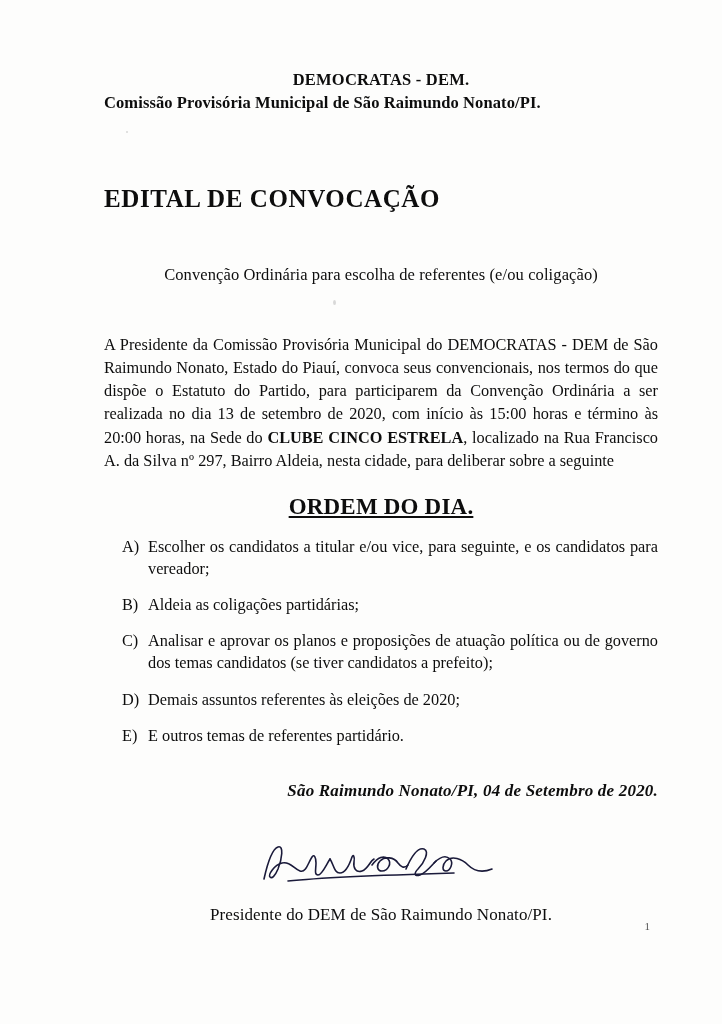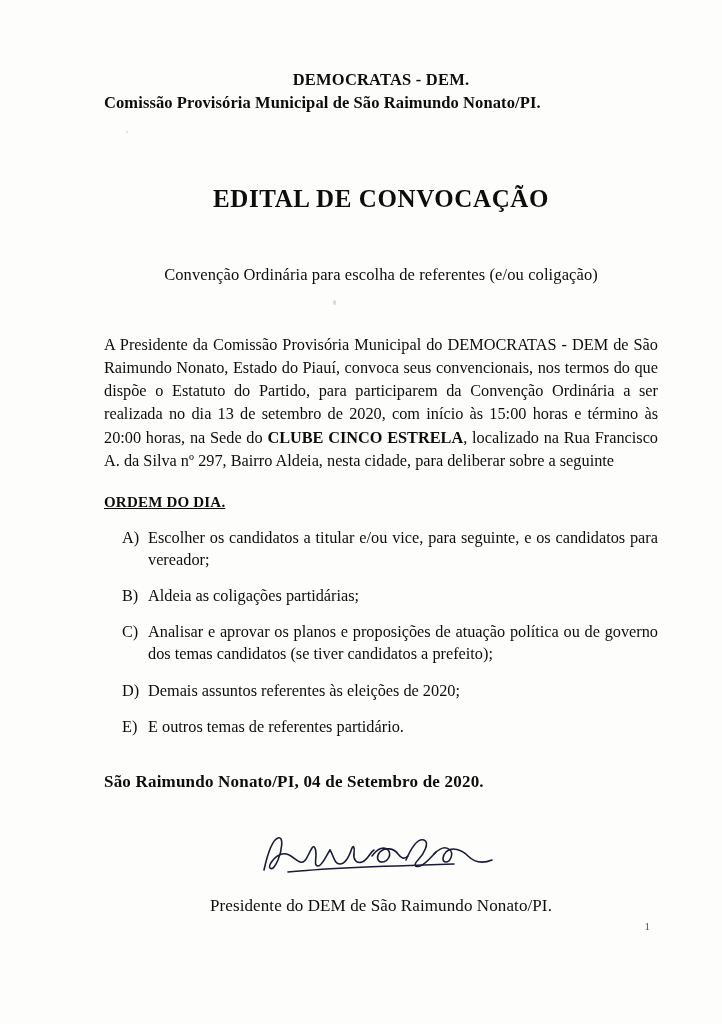--- a/index.html
+++ b/index.html
@@ -35,21 +35,20 @@
     margin: 0 0 3px 0;
   }
   .org-line2 {
     text-align: left;
     font-weight: bold;
     font-size: 16.5px;
     letter-spacing: 0.1px;
     margin: 0;
   }
   .doc-title {
-    text-align: center;
     font-weight: bold;
     font-size: 25px;
     letter-spacing: 0.6px;
     margin: 72px 0 0 0;
   }
   .subtitle {
     text-align: center;
     font-size: 16.5px;
     margin: 52px 0 0 0;
     letter-spacing: 0.1px;
@@ -64,23 +63,24 @@
   .body-block p {
     margin: 0;
     text-indent: 0;
   }
   .b {
     font-weight: bold;
   }
   .section-head {
     margin: 22px 0 0 0;
     font-weight: bold;
-    font-size: 15px;
+    font-size: 23px;
     text-decoration: underline;
     letter-spacing: 0.2px;
+    text-align: center;
   }
   .agenda {
     margin: 16px 0 0 0;
     padding: 0;
     list-style: none;
     font-size: 16.3px;
   }
   .agenda li {
     display: flex;
     margin: 0 0 14px 0;
@@ -89,25 +89,26 @@
   }
   .agenda li .marker {
     flex: 0 0 auto;
     width: 26px;
     padding-left: 18px;
   }
   .agenda li .txt {
     flex: 1 1 auto;
   }
   .place-date {
-    text-align: left;
+    text-align: right;
     font-weight: bold;
     font-size: 17px;
     margin: 34px 0 0 0;
     letter-spacing: 0.2px;
+    font-style: italic;
   }
   .sign-area {
     margin: 34px 0 0 0;
     text-align: center;
     position: relative;
     height: 92px;
   }
   .signature-svg {
     position: absolute;
     left: 50%;

